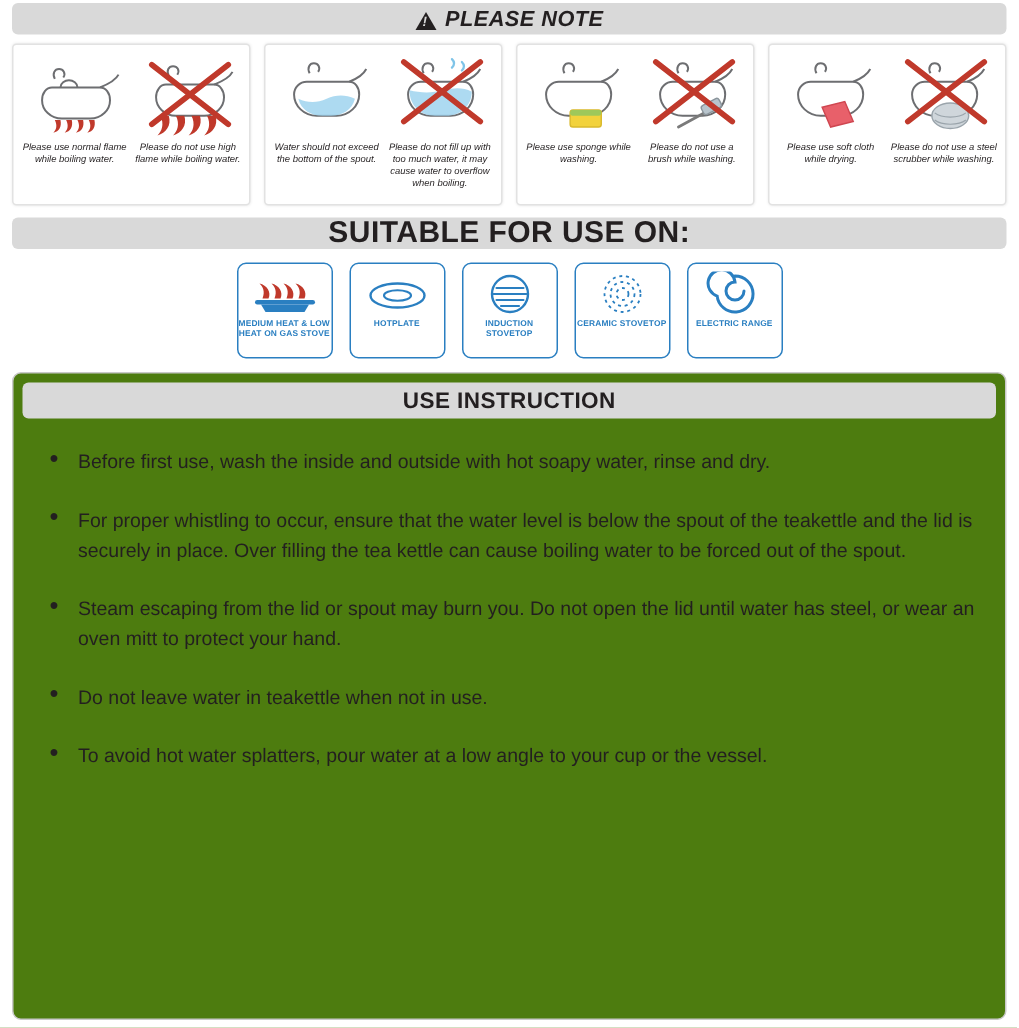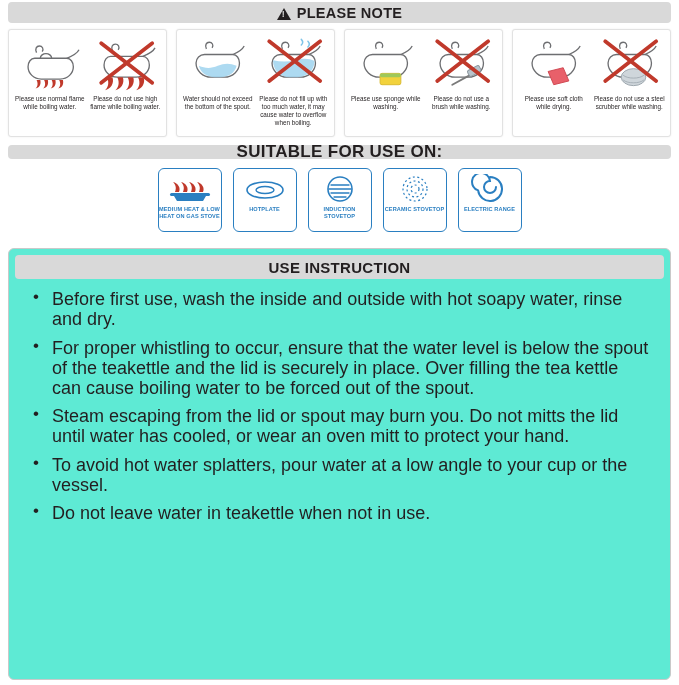--- a/index.html
+++ b/index.html
@@ -20,21 +20,21 @@
     font-weight: bold;
     color: #231f20;
     display: flex;
     align-items: center;
     justify-content: center;
     gap: 6px;
   }
 
   
   #note-section {
-    position: absolute; left: 8px; top: 2px; width: 663px;
+    position: absolute; left: 8px; top: 2px; width: 663px; font-style: italic;
   }
   #note-bar { height: 21px; font-size: 14.5px; letter-spacing: .3px; }
   .warn-tri {
     display: inline-block; position: relative; top: 1px;
     width: 0; height: 0;
     border-left: 7px solid transparent;
     border-right: 7px solid transparent;
     border-bottom: 12px solid #231f20;
   }
   .warn-tri::after {
@@ -59,46 +59,46 @@
   .cap {
     font-size: 6.3px; line-height: 8px; text-align: center; color: #231f20;
     padding: 0 2px; margin-top: 3px;
   }
 
   
   .svgbox { width: 100%; height: 100%; display: block; }
 
   
   #suit-section { position: absolute; left: 8px; top: 145px; width: 663px; }
-  #suit-bar { height: 14px; font-size: 17px; letter-spacing: .3px; text-align: right; }
+  #suit-bar { height: 21px; font-size: 20px; letter-spacing: .3px; text-align: right; }
   #suit-icons {
     margin-top: 9px; display: flex; justify-content: center; gap: 11px;
   }
   .suit-icon {
     width: 64px; height: 64px; border: 1.6px solid #2a7fc1; border-radius: 6px;
     background: #fff; display: flex; flex-direction: column;
     align-items: center; justify-content: flex-start; padding-top: 5px;
   }
   .suit-glyph { height: 30px; width: 56px; }
   .suit-cap {
     font-size: 5.6px; line-height: 7px; font-weight: bold; color: #2a7fc1;
     text-align: center; margin-top: 2px; letter-spacing: .1px;
   }
 
   
   #inst-section {
     position: absolute; left: 8px; top: 248px; width: 663px; height: 432px;
-    border: 1px solid #c9c9c9; border-radius: 6px; background: #5eead4;
+    border: 1px solid #c9c9c9; border-radius: 6px; background: #4d7c0f;
     padding: 6px 6px 0 6px;
   }
   #inst-bar { height: 24px; font-size: 15px; letter-spacing: .3px; border-radius: 4px; }
   #inst-list { margin: 10px 0 0 0; padding: 0 14px 0 14px; list-style: none; }
   #inst-list li {
     position: relative; padding-left: 23px; margin-bottom: 8.5px;
-    font-size: 18px; line-height: 20px; color: #231f20;
+    font-size: 13px; line-height: 20px; color: #231f20; margin-top: 19px;
   }
   #inst-list li::before {
     content: "\2022"; position: absolute; left: 4px; top: -2px;
     font-size: 17px; line-height: 20px; color: #231f20;
   }
 </style>
 </head>
 <body>
 
 <div class="page">
@@ -337,19 +337,19 @@
     </div>
   </div>
 
   <div id="inst-section">
     <div class="bar" id="inst-bar">
       <span>USE INSTRUCTION</span>
     </div>
     <ul id="inst-list">
       <li>Before first use, wash the inside and outside with hot soapy water, rinse and dry.</li>
       <li>For proper whistling to occur, ensure that the water level is below the spout of the teakettle and the lid is securely in place. Over filling the tea kettle can cause boiling water to be forced out of the spout.</li>
-      <li>Steam escaping from the lid or spout may burn you. Do not mitts the lid until water has cooled, or wear an oven mitt to protect your hand.</li>
+      <li>Steam escaping from the lid or spout may burn you. Do not open the lid until water has steel, or wear an oven mitt to protect your hand.</li>
+      <li>Do not leave water in teakettle when not in use.</li>
       <li>To avoid hot water splatters, pour water at a low angle to your cup or the vessel.</li>
-      <li>Do not leave water in teakettle when not in use.</li>
     </ul>
   </div>
 
 </div>
 
 </body></html>

